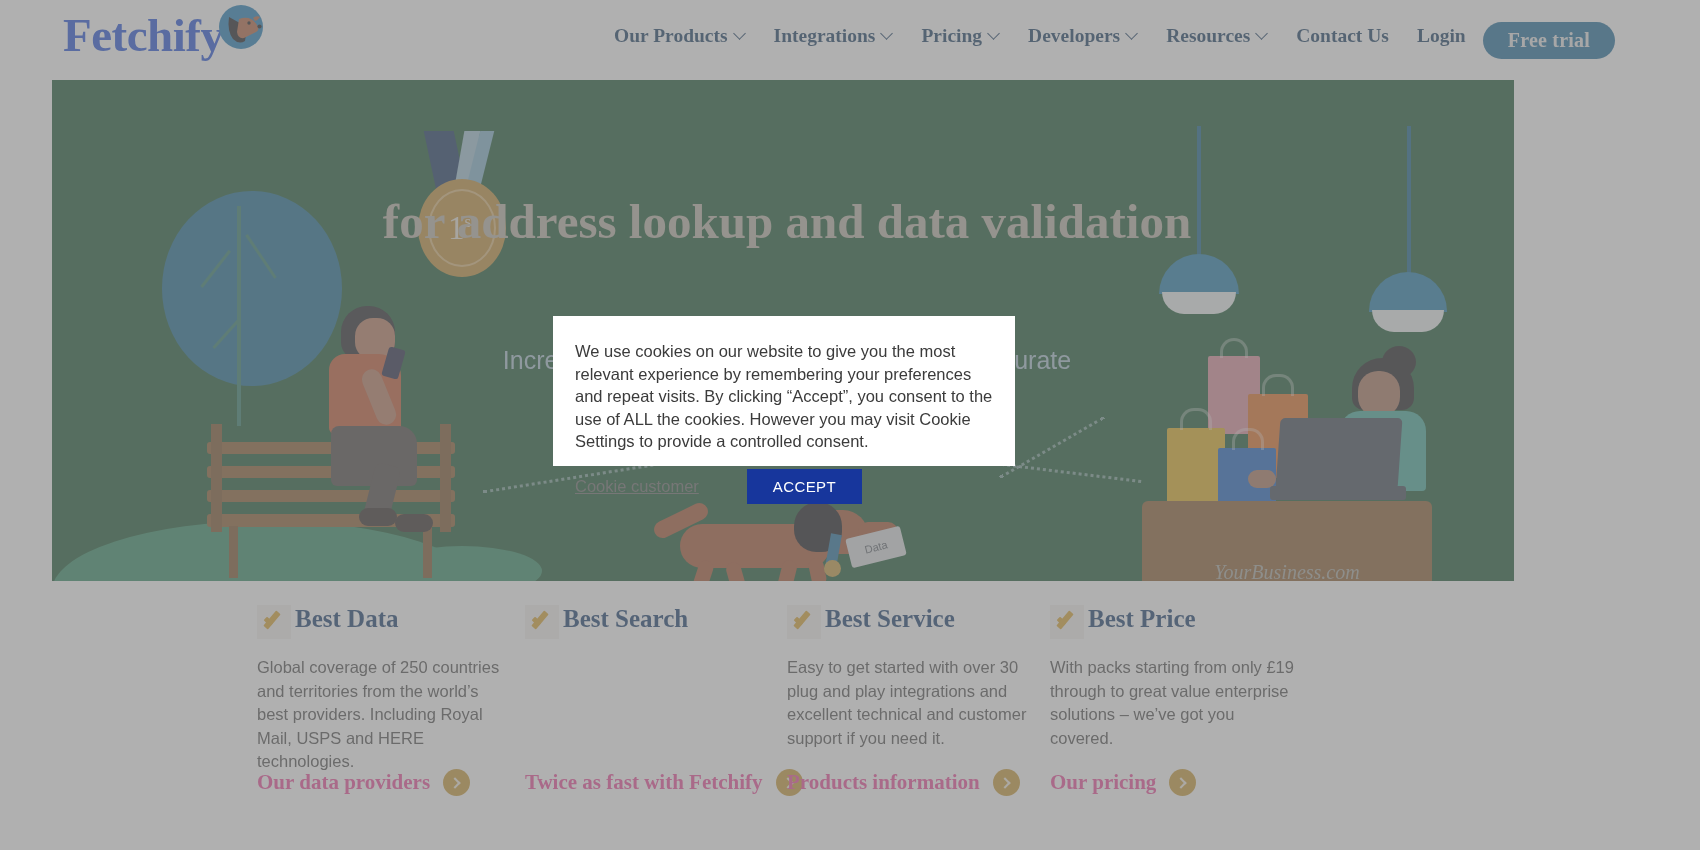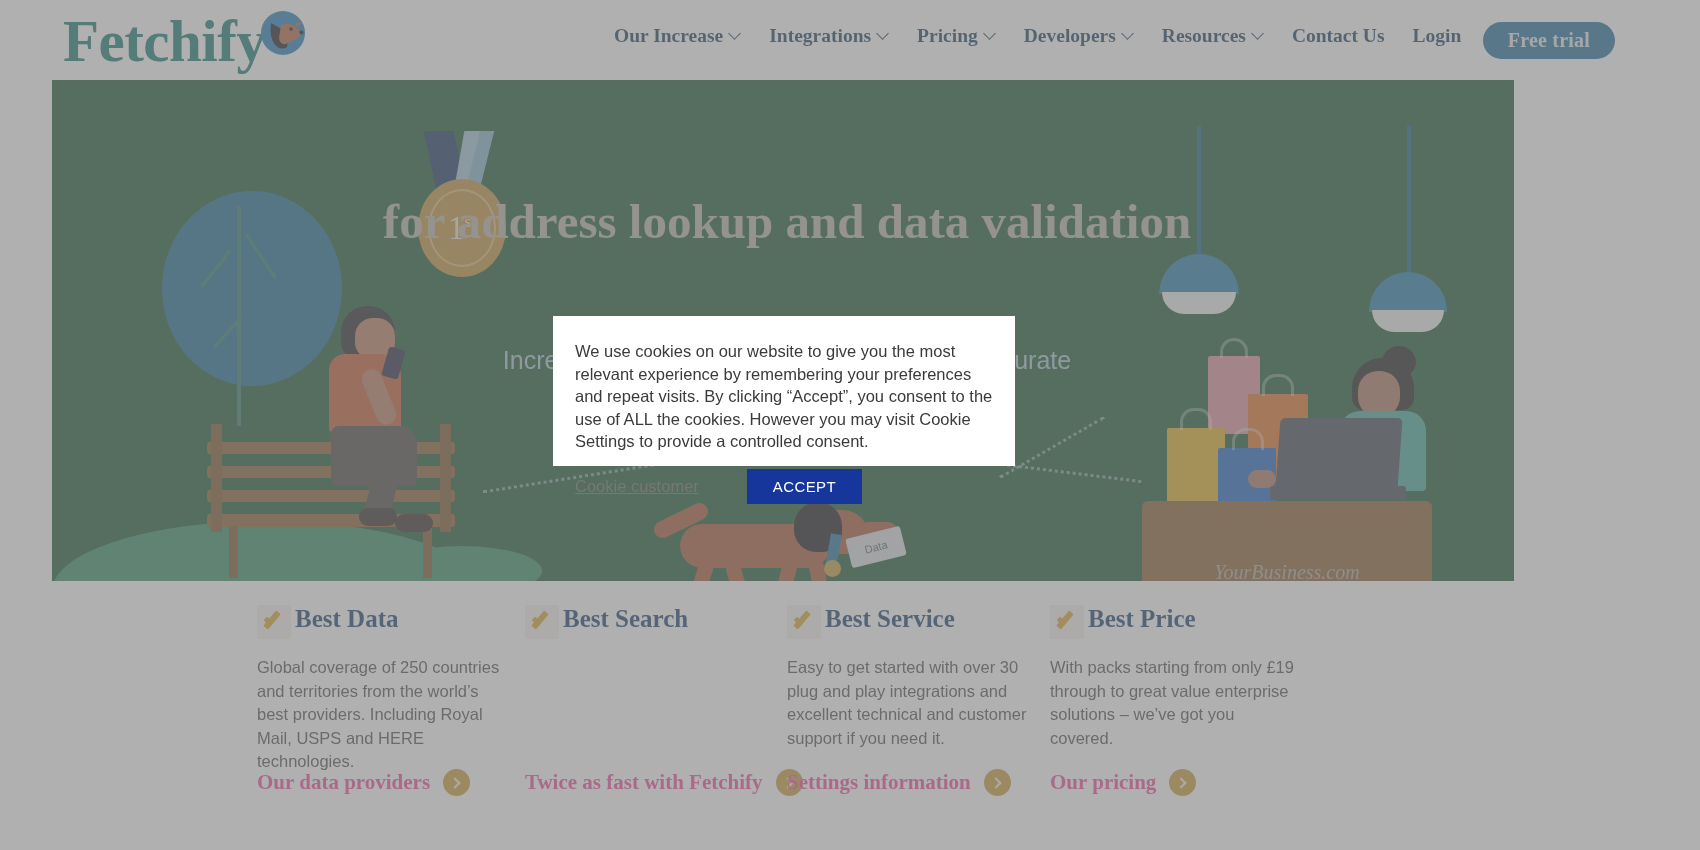--- a/index.html
+++ b/index.html
@@ -19,22 +19,22 @@
   }
 
   
   #header {
     position: absolute; top:0; left:0; width:1700px; height:80px;
     background:#ffffff; z-index: 10;
   }
   #logo-wrap { position:absolute; left:63px; top:12px; display:flex; align-items:center; }
   #logo-text {
     font-family:"Liberation Serif", serif;
-    font-weight:700; font-size:59px; letter-spacing:-0.5px;
-    color:#0f766e; line-height:1;
+    font-weight:700; font-size:47px; letter-spacing:-0.5px;
+    color:#1d4ed8; line-height:1;
   }
   #logo-dog { position:relative; width:46px; height:46px; margin-left:-4px; margin-top:-16px; }
   .dogcirc { position:absolute; left:0; top:0; width:44px; height:44px; border-radius:50%; background:#1a7ab5; }
 
   #nav { position:absolute; left:600px; top:25px; display:flex; align-items:center; gap:0px; }
   .nav-item {
     display:flex; align-items:center; gap:7px;
     font-family:"Liberation Serif", serif;
     font-size:19.5px; color:#11385f; font-weight:600;
     padding:0 14px; cursor:pointer; white-space:nowrap;
@@ -245,21 +245,21 @@
           <path d="M20 14 q12 -4 18 6 q3 5 -1 7 l-12 6 q-6 1 -7 -6 z" fill="#b2603a"></path>
           <path d="M34 13 q4 -3 7 -1 q-2 3 -5 4 z" fill="#b2603a"></path>
           <circle cx="30" cy="18" r="1.7" fill="#141418"></circle>
           <circle cx="40.5" cy="21.5" r="2.1" fill="#141418"></circle>
         </svg>
       </div>
     </div>
 
     <div id="nav">
       <div class="nav-item">
-        <span>Our Increase</span>
+        <span>Our Products</span>
         <span class="chev"></span>
       </div>
       <div class="nav-item">
         <span>Integrations</span>
         <span class="chev"></span>
       </div>
       <div class="nav-item">
         <span>Pricing</span>
         <span class="chev"></span>
       </div>
@@ -415,21 +415,21 @@
 
     <div class="feat-col" style="left:735px;">
       <div class="feat-head">
         <div class="check-box">
             <div class="check-mark"></div>
           </div>
         <div class="feat-title">Best Service</div>
       </div>
       <div class="feat-body">Easy to get started with over 30 plug and play integrations and excellent technical and customer support if you need it.</div>
       <div class="feat-link">
-        <span class="feat-link-text">Settings information</span>
+        <span class="feat-link-text">Products information</span>
         <span class="arrow-circ">
             <span></span>
           </span>
       </div>
     </div>
 
     <div class="feat-col" style="left:998px;">
       <div class="feat-head">
         <div class="check-box">
             <div class="check-mark"></div>

